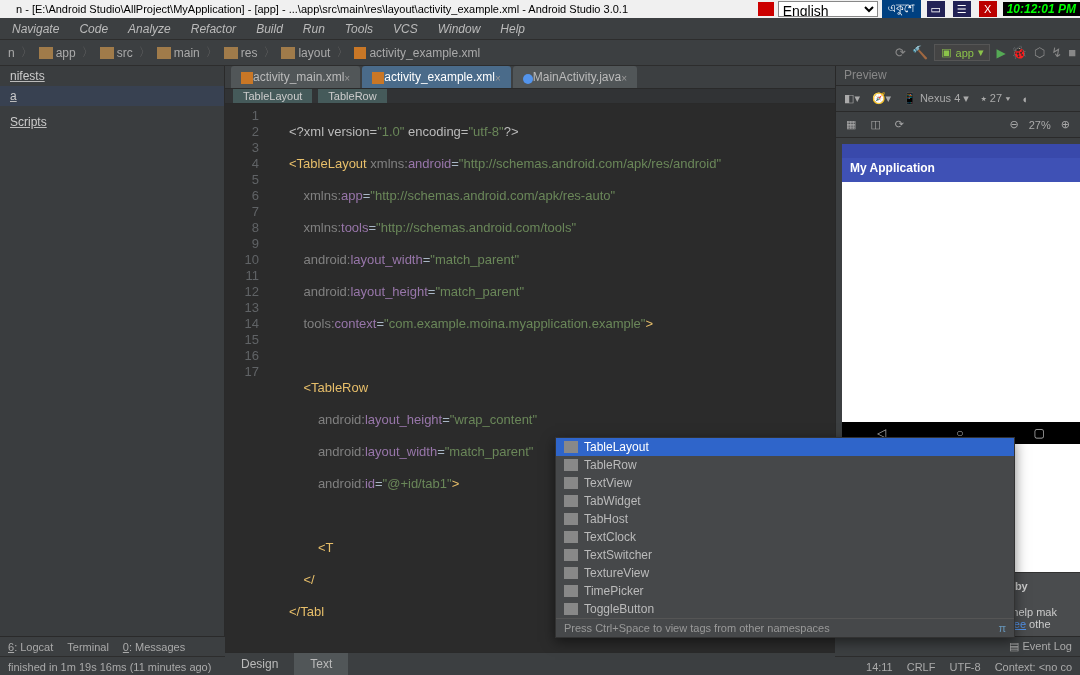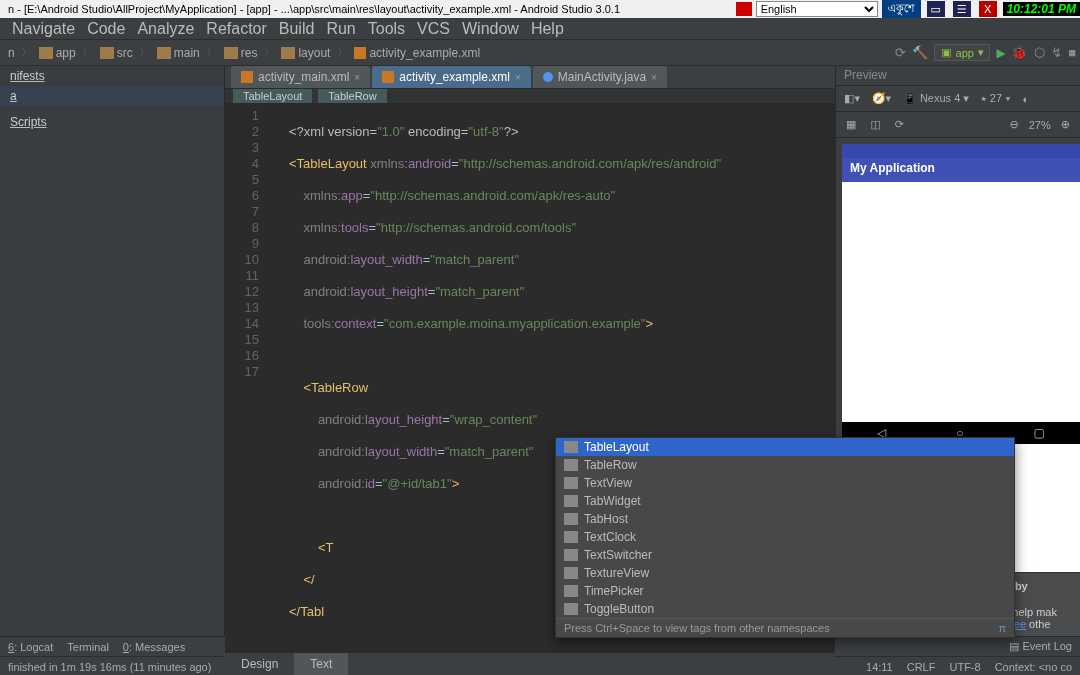--- a/index.html
+++ b/index.html
@@ -1,48 +1,48 @@
 <!DOCTYPE html>
 <html><head>
 <meta charset="utf-8">
 <style>
 * { margin: 0; padding: 0; box-sizing: border-box; font-family: "Segoe UI", Arial, sans-serif; }
 body { width: 1080px; height: 675px; background: #3c3f41; color: #bbb; font-size: 12px; overflow: hidden; position: relative; }
 
 .titlebar { height: 18px; background: #f0f0f0; color: #000; display: flex; align-items: center; font-size: 11px; }
-.titlebar .title { flex: 1; padding-left: 8px; white-space: nowrap; overflow: hidden; }
+.titlebar .title { flex: 1; padding-left: 16px; white-space: nowrap; overflow: hidden; }
 .titlebar .right { display: flex; align-items: center; gap: 4px; }
 .titlebar .lang-icon { width: 16px; height: 14px; background: #c00; display: inline-block; }
-.titlebar .lang-sel { background: #fff; border: 1px solid #888; font-size: 11px; height: 16px; width: 122px; }
+.titlebar .lang-sel { background: #fff; border: 1px solid #888; font-size: 14px; height: 16px; width: 100px; }
 .titlebar .tray { background: #004080; color:#fff; padding: 0 6px; font-size:11px; height:18px; display:flex; align-items:center; }
 .titlebar .clock { background: #000; color: #0f0; font-weight: bold; padding: 0 4px; font-size: 12px; font-style: italic; }
 .titlebar .xbtn { width:18px; height:16px; background:#225; color:#fff; display:flex; align-items:center; justify-content:center; margin:0 2px; }
 .titlebar .xbtn.red { background:#b00; }
 
-.menubar { height: 22px; background: #3c3f41; border-bottom: 1px solid #2d2d2d; display: flex; align-items: center; padding: 0 6px; gap: 0; color: #bbb; font-size: 16px; }
+.menubar { height: 22px; background: #3c3f41; border-bottom: 1px solid #2d2d2d; display: flex; align-items: center; padding: 0 6px; gap: 8px; color: #bbb; font-size: 12px; font-style: italic; }
 .menubar span { padding: 2px 6px; cursor: default; }
 
 .navbar { height: 26px; background: #3c3f41; border-bottom: 1px solid #2d2d2d; display: flex; align-items: center; padding: 0 4px; }
 .navbar .crumb { font-size: 12px; color: #aaa; display: flex; align-items: center; gap: 2px; }
 .navbar .crumb .item { display: flex; align-items: center; gap: 3px; padding: 1px 4px; }
 .navbar .crumb .sep { color: #666; }
 .navbar .folder-icon { width: 14px; height: 12px; background: #a07b4a; display: inline-block; }
 .navbar .right-tools { margin-left: auto; display: flex; align-items: center; gap: 6px; }
 .navbar .select-app { border:1px solid #555; padding:1px 6px; font-size:11px; color:#8bc34a; display:flex; align-items:center; gap:4px; background:#444; }
 .run-icon { color:#5a5; }
 .tool-ico { color:#888; font-size:13px; }
 
 .main { display: flex; height: 570px; }
 .sidebar { width: 225px; background: #3a3d3f; border-right:1px solid #2a2a2a;text-decoration:underline; }
 .sidebar .item { padding: 3px 10px; font-size: 12px; color:#ccc; }
 .sidebar .item.sel { background: #2f65ca22; }
 
 .editor-area { flex: 1; display: flex; flex-direction: column; background: #2b2b2b; }
 .file-tabs { height: 26px; background: #3c3f41; border-bottom: 1px solid #2a2a2a; display: flex; align-items: flex-end; padding-left: 6px; gap: 2px; }
-.file-tab { padding: 4px 10px; background: #515658; color:#bbb; font-size:12px; display:flex; align-items:center; gap:5px; border-top-left-radius:3px; border-top-right-radius:3px; }
+.file-tab { padding: 4px 10px; background: #515658; color:#bbb; font-size:12px; display:flex; align-items:flex-end; border-top-left-radius:3px; border-top-right-radius:3px; }
 .file-tab.active { background: #4a6b8a; color:#fff; }
 .file-tab .x { color:#999; font-size:10px; }
 .xml-icon { width:12px; height:12px; background:#c97726; display:inline-block; }
 .java-icon { width:10px; height:10px; border-radius:50%; background:#5394ec; display:inline-block; }
 
 .bc-bar { height:22px; background:#313335; border-bottom:1px solid #2a2a2a; display:flex; align-items:center; padding:0 8px; gap:6px; }
 .bc-bar .bc { background:#455a5a; padding:1px 10px; font-size:11px; color:#ccc; }
 
 .code-area { flex:1; display:flex; background:#2b2b2b; position:relative; font-family:Consolas,monospace; font-size:13px; }
 .gutter { width:40px; text-align:right; color:#606366; padding:4px 6px 0 0; line-height:16px; }

